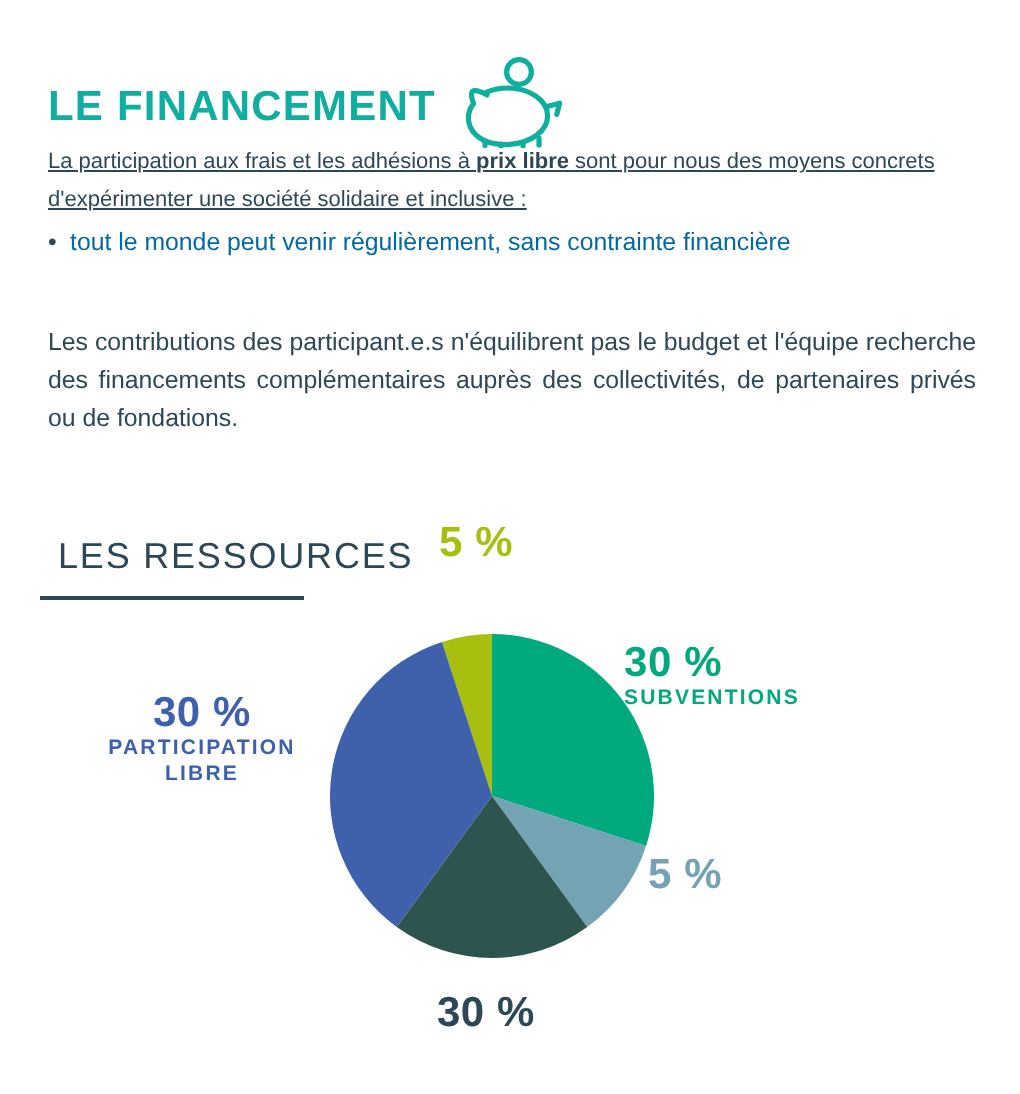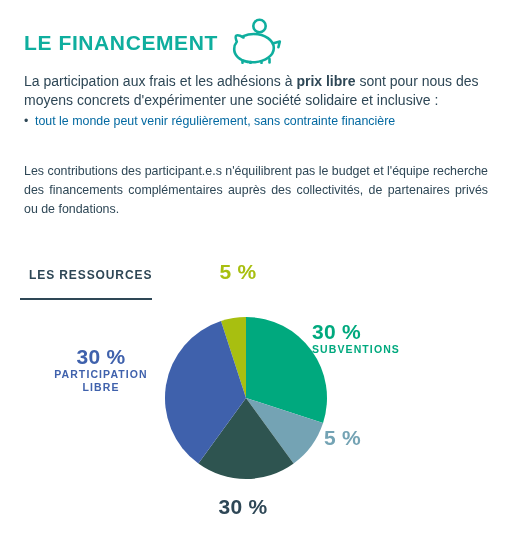--- a/index.html
+++ b/index.html
@@ -10,42 +10,43 @@
     background: #ffffff;
     font-family: "Liberation Sans", sans-serif;
     position: relative;
     overflow: hidden;
   }
 
   
   .header {
     position: absolute;
     left: 24px;
-    top: 18px;
+    top: 28px;
     display: flex;
     align-items: center;
     gap: 14px;
   }
   .header-title {
     font-size: 21px;
     font-weight: bold;
     color: #0fae9e;
     letter-spacing: 0.6px;
   }
   .piggy-icon { display: block; }
 
   
   .intro {
     position: absolute;
     left: 24px;
     top: 72px;
     width: 462px;
-    font-size: 14px;
+    font-size: 11px;
     line-height: 19px;
     color: #2e4756;
+    text-decoration: underline;
   }
   .intro b { font-weight: bold; color: #2e4756; }
 
   .bullets {
     position: absolute;
     left: 24px;
     top: 112px;
     width: 466px;
     font-size: 12.4px;
     line-height: 19px;
@@ -74,22 +75,22 @@
     line-height: 19px;
     color: #2e4756;
     text-align: justify;
   }
 
   
   .ressources-heading {
     position: absolute;
     left: 29px;
     top: 268px;
-    font-size: 12px;
-    font-weight: bold;
+    font-size: 18px;
+    font-weight: normal;
     color: #2e4756;
     letter-spacing: 0.9px;
   }
   .ressources-rule {
     position: absolute;
     left: 20px;
     top: 298px;
     width: 132px;
     height: 2px;
     background: #2e4756;

